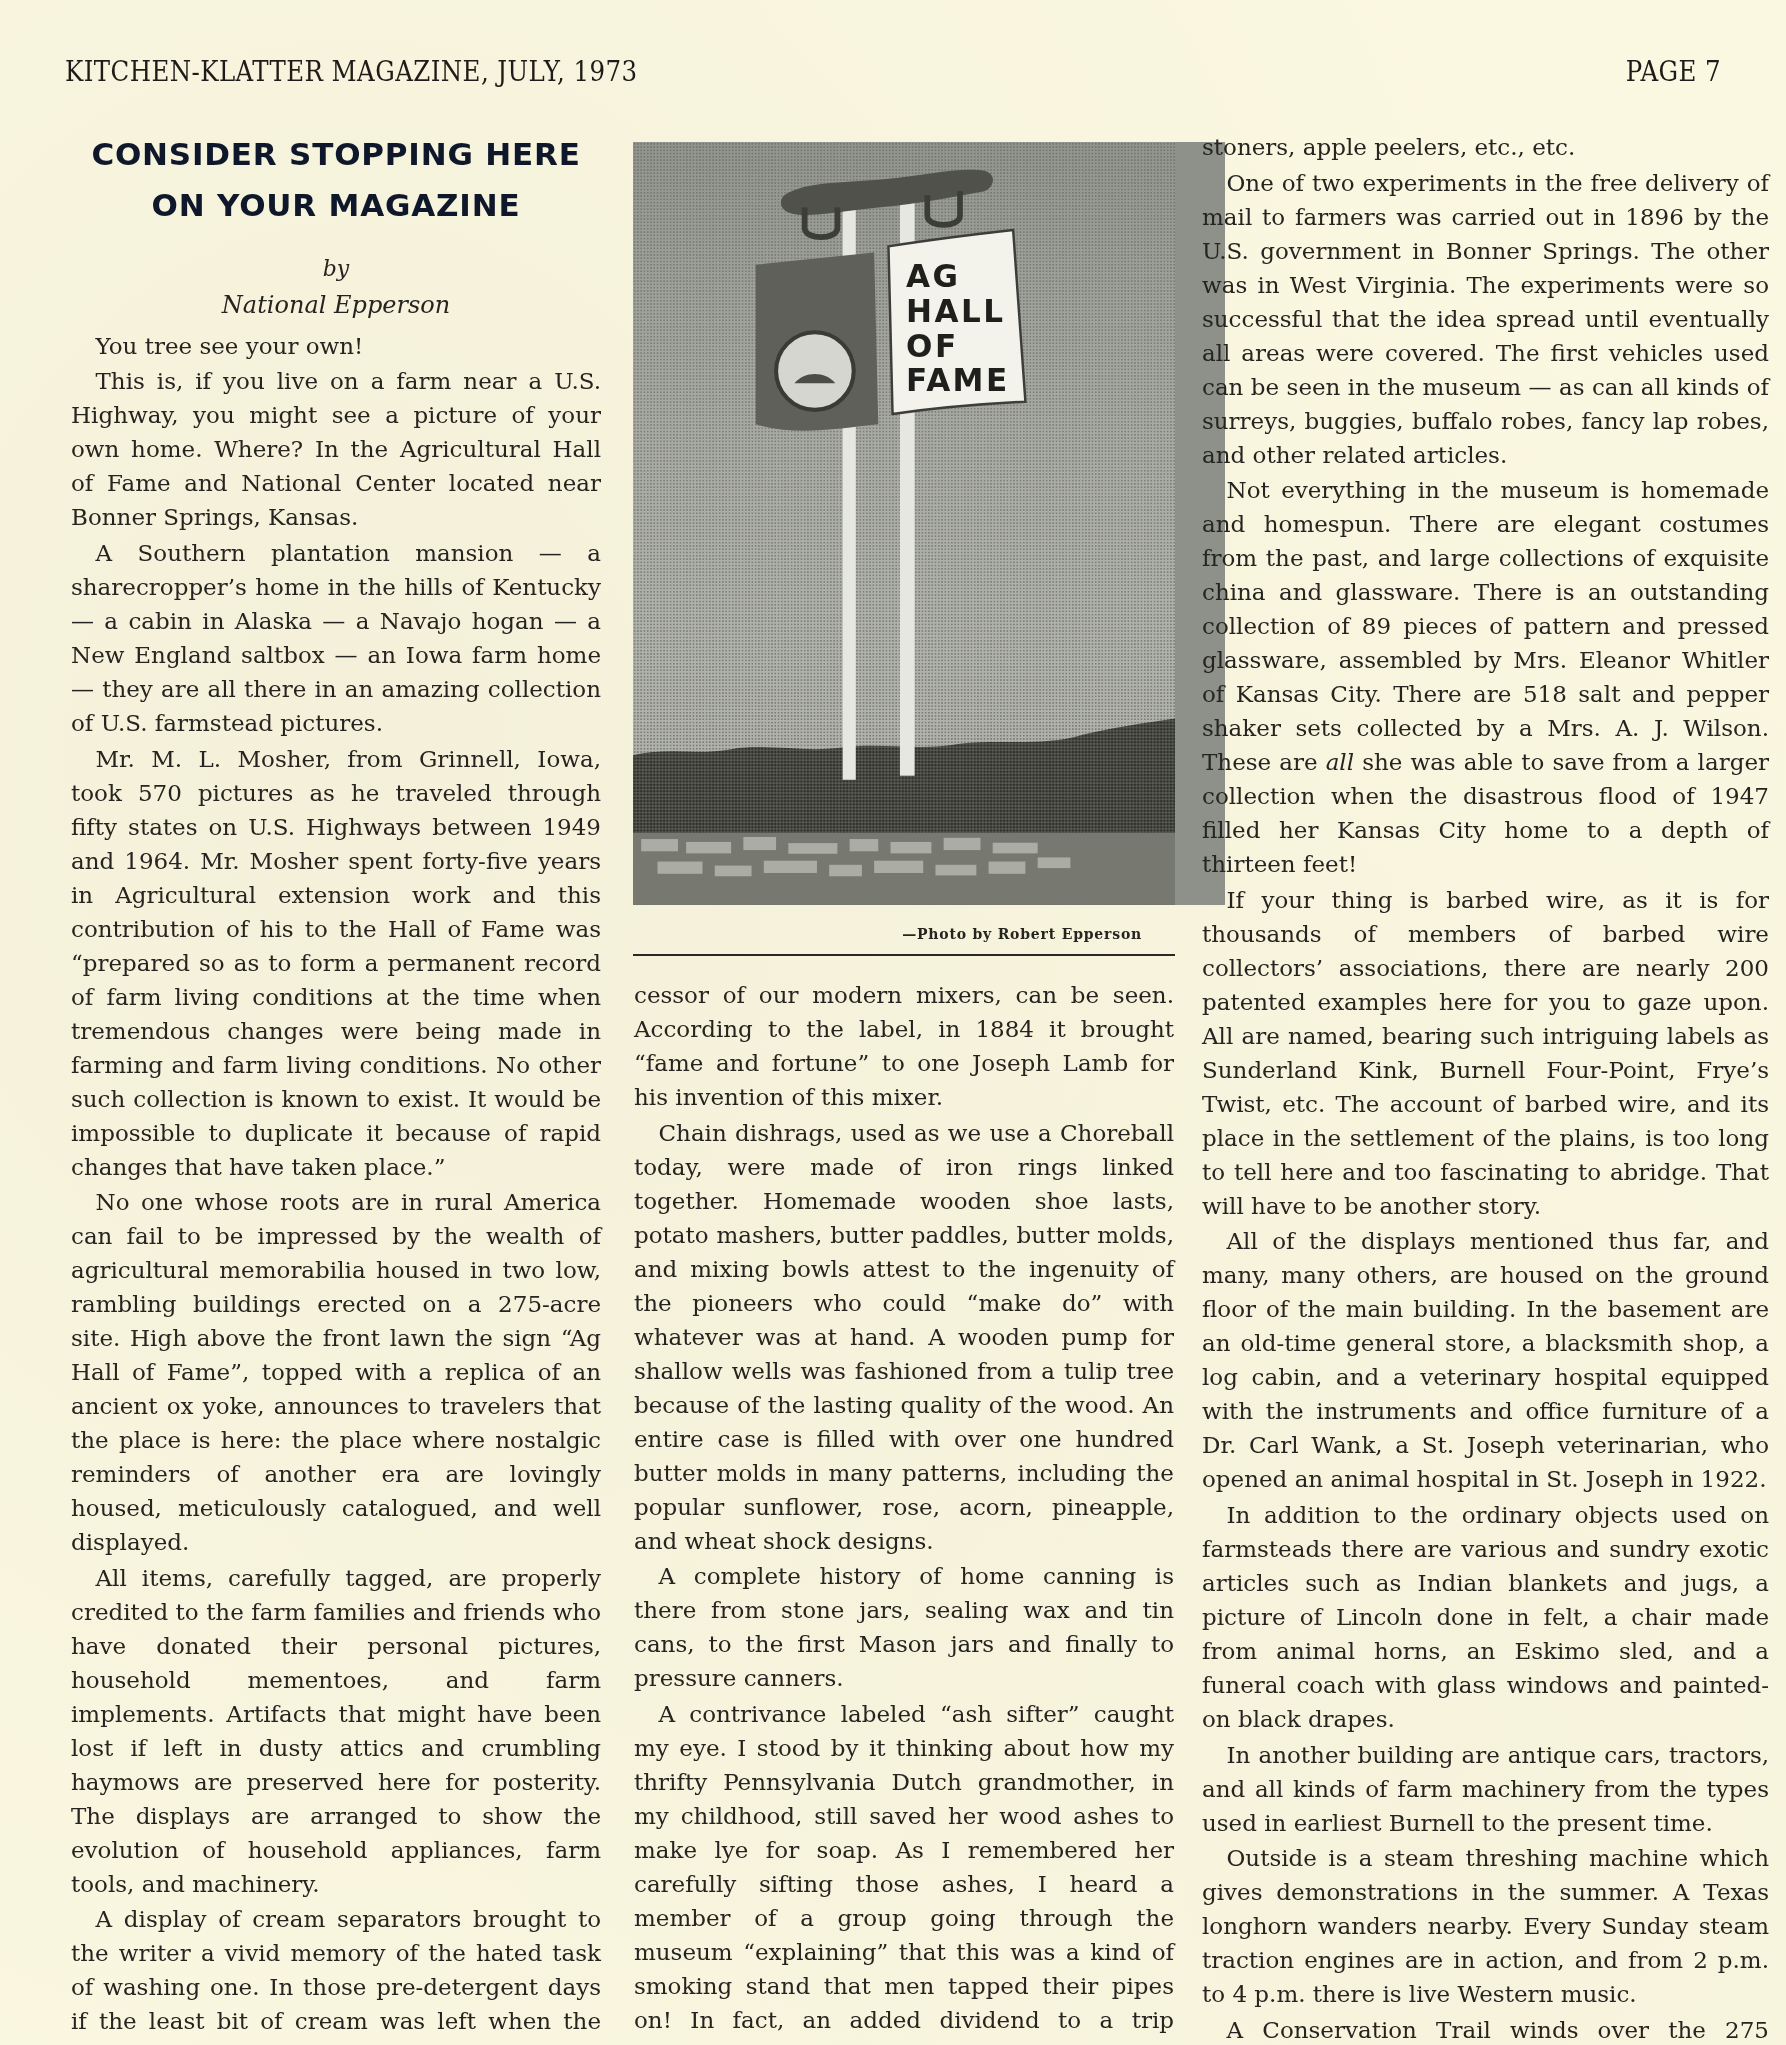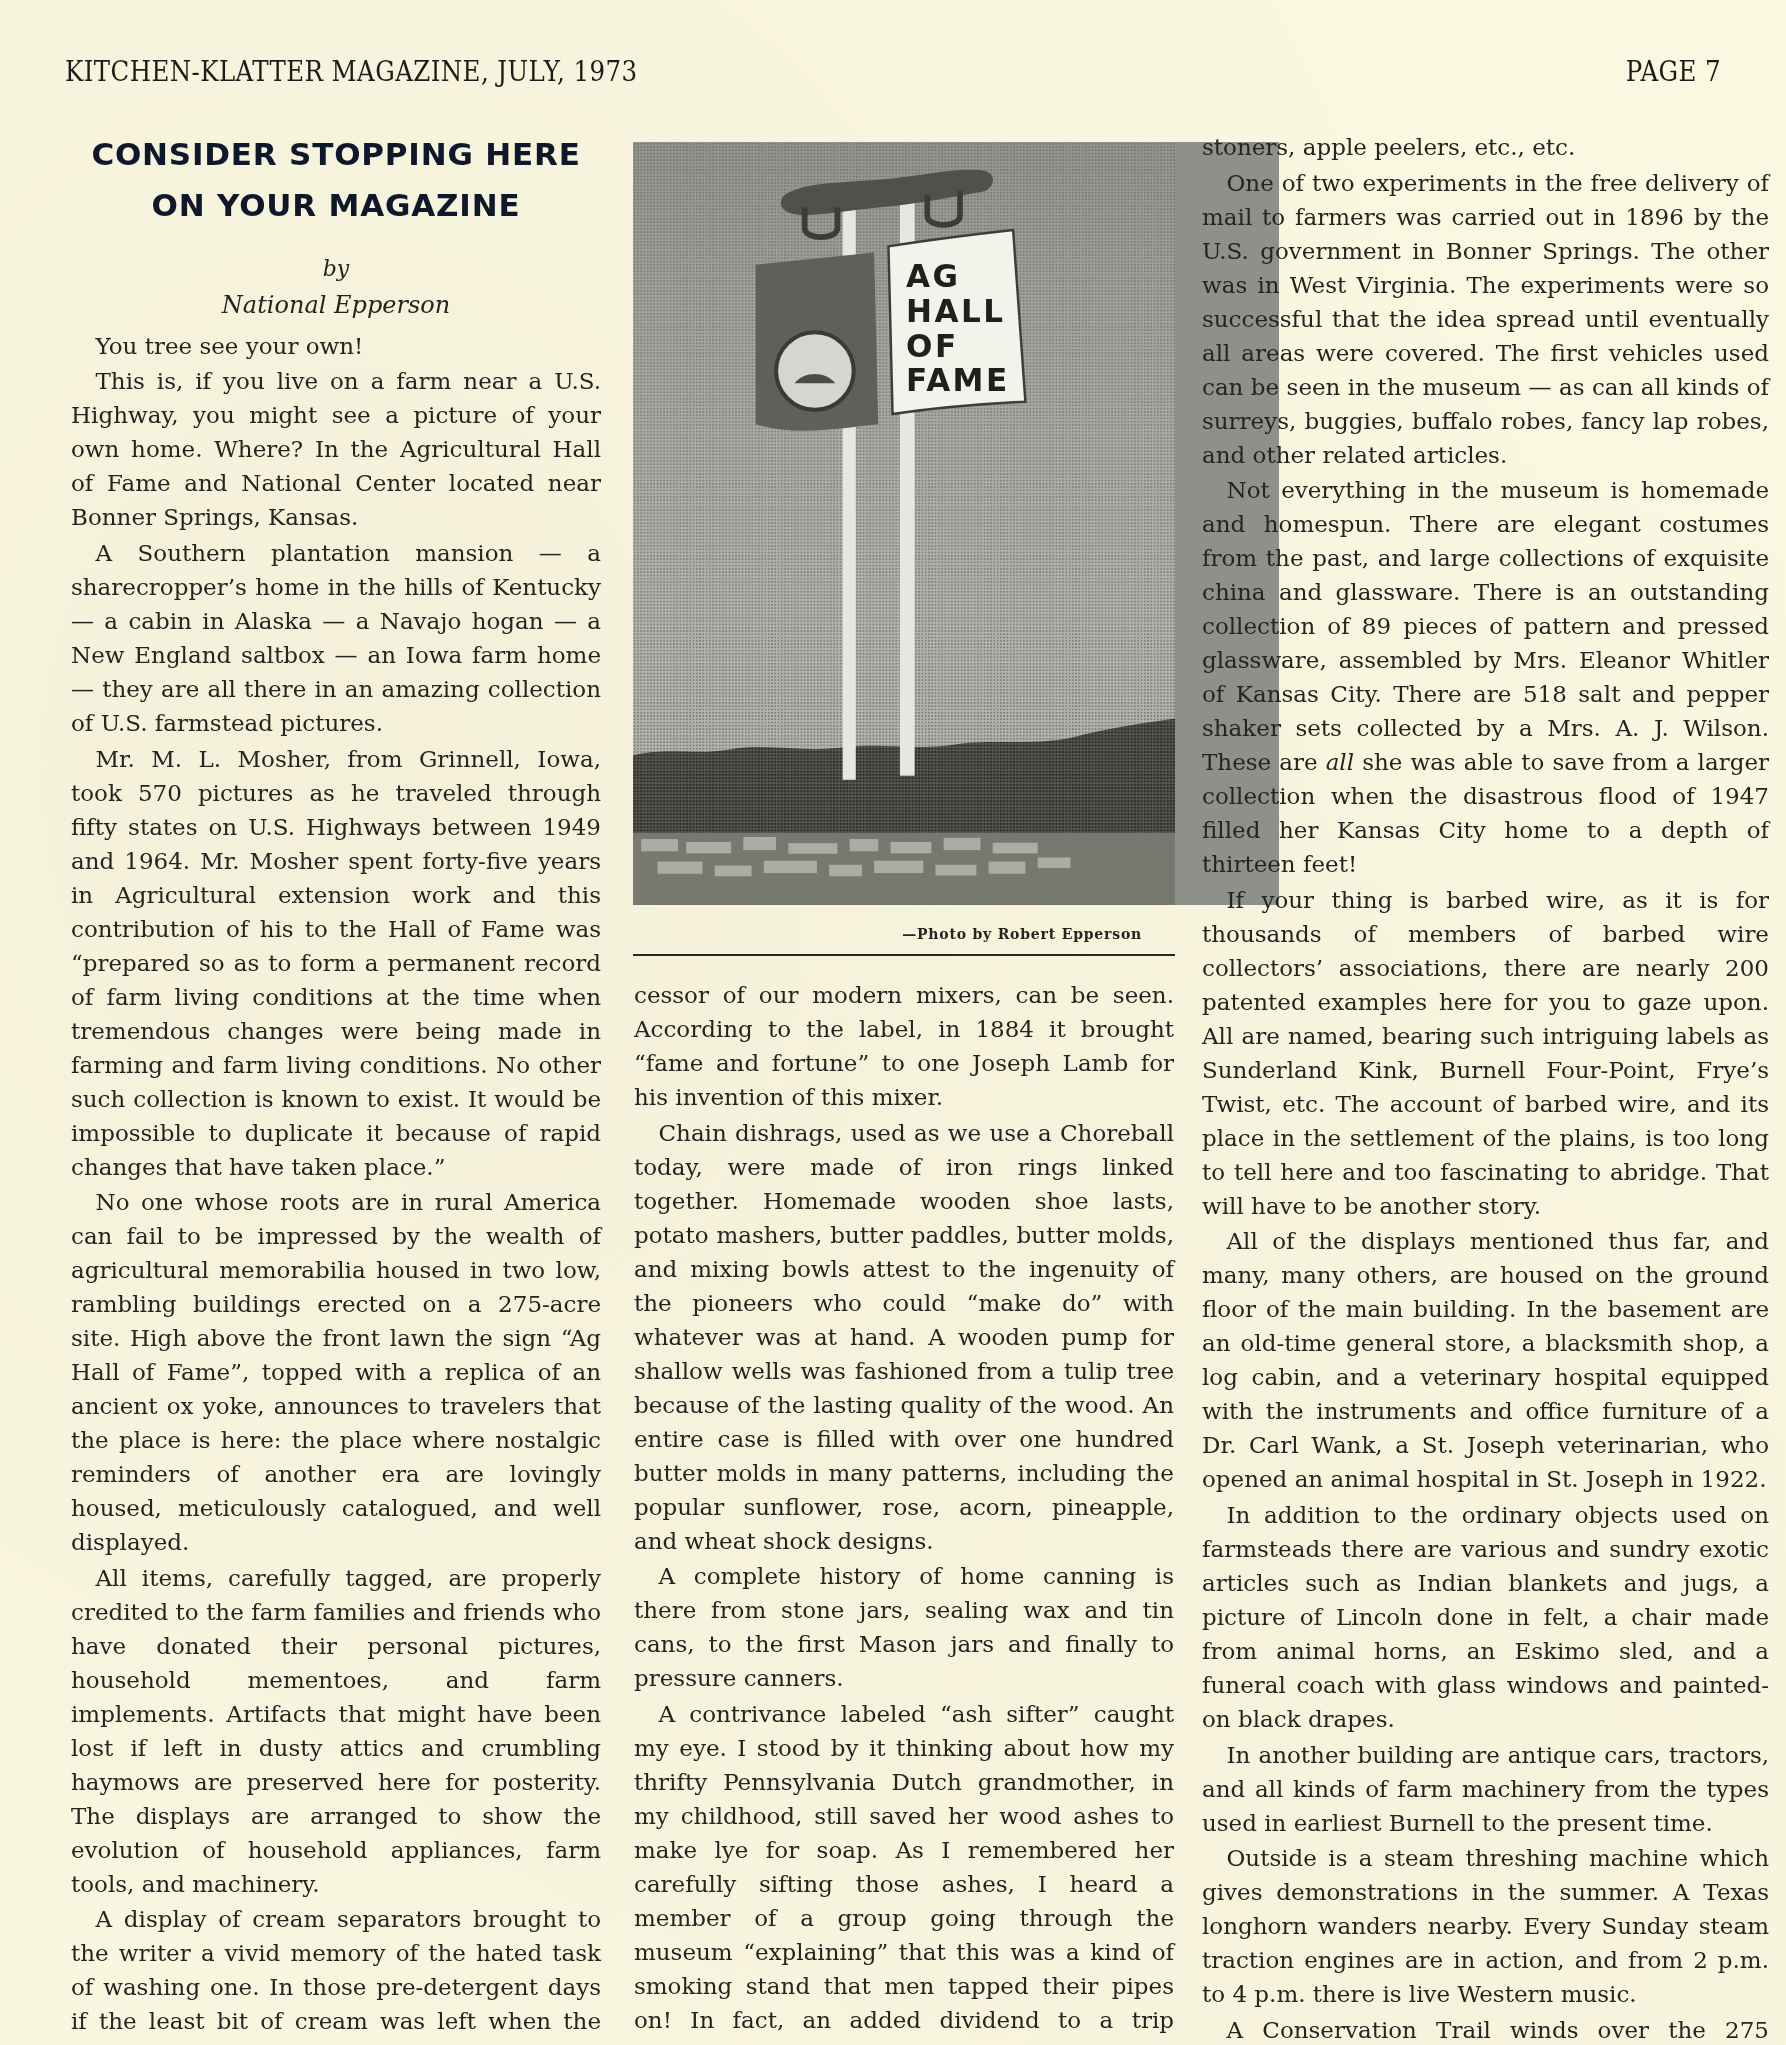--- a/index.html
+++ b/index.html
@@ -57,21 +57,21 @@
     font-style: italic;
     font-size: 24px;
     line-height: 37px;
     margin: 0 0 4.9px 0;
   }
   .byline .by { display: block; font-size: 22px; }
   .photo-block {
     position: absolute; left: 633px; top: 142px; width: 542px;
   }
   .photo {
-    width: 646px; height: 763px;
+    width: 592px; height: 763px;
     background: #8e918a;
     position: relative; overflow: hidden;
   }
   .photo svg { display: block; }
   .caption {
     text-align: right;
     font-family: "DejaVu Serif", serif;
     font-weight: bold;
     font-size: 14px;
     margin-top: 21px;

